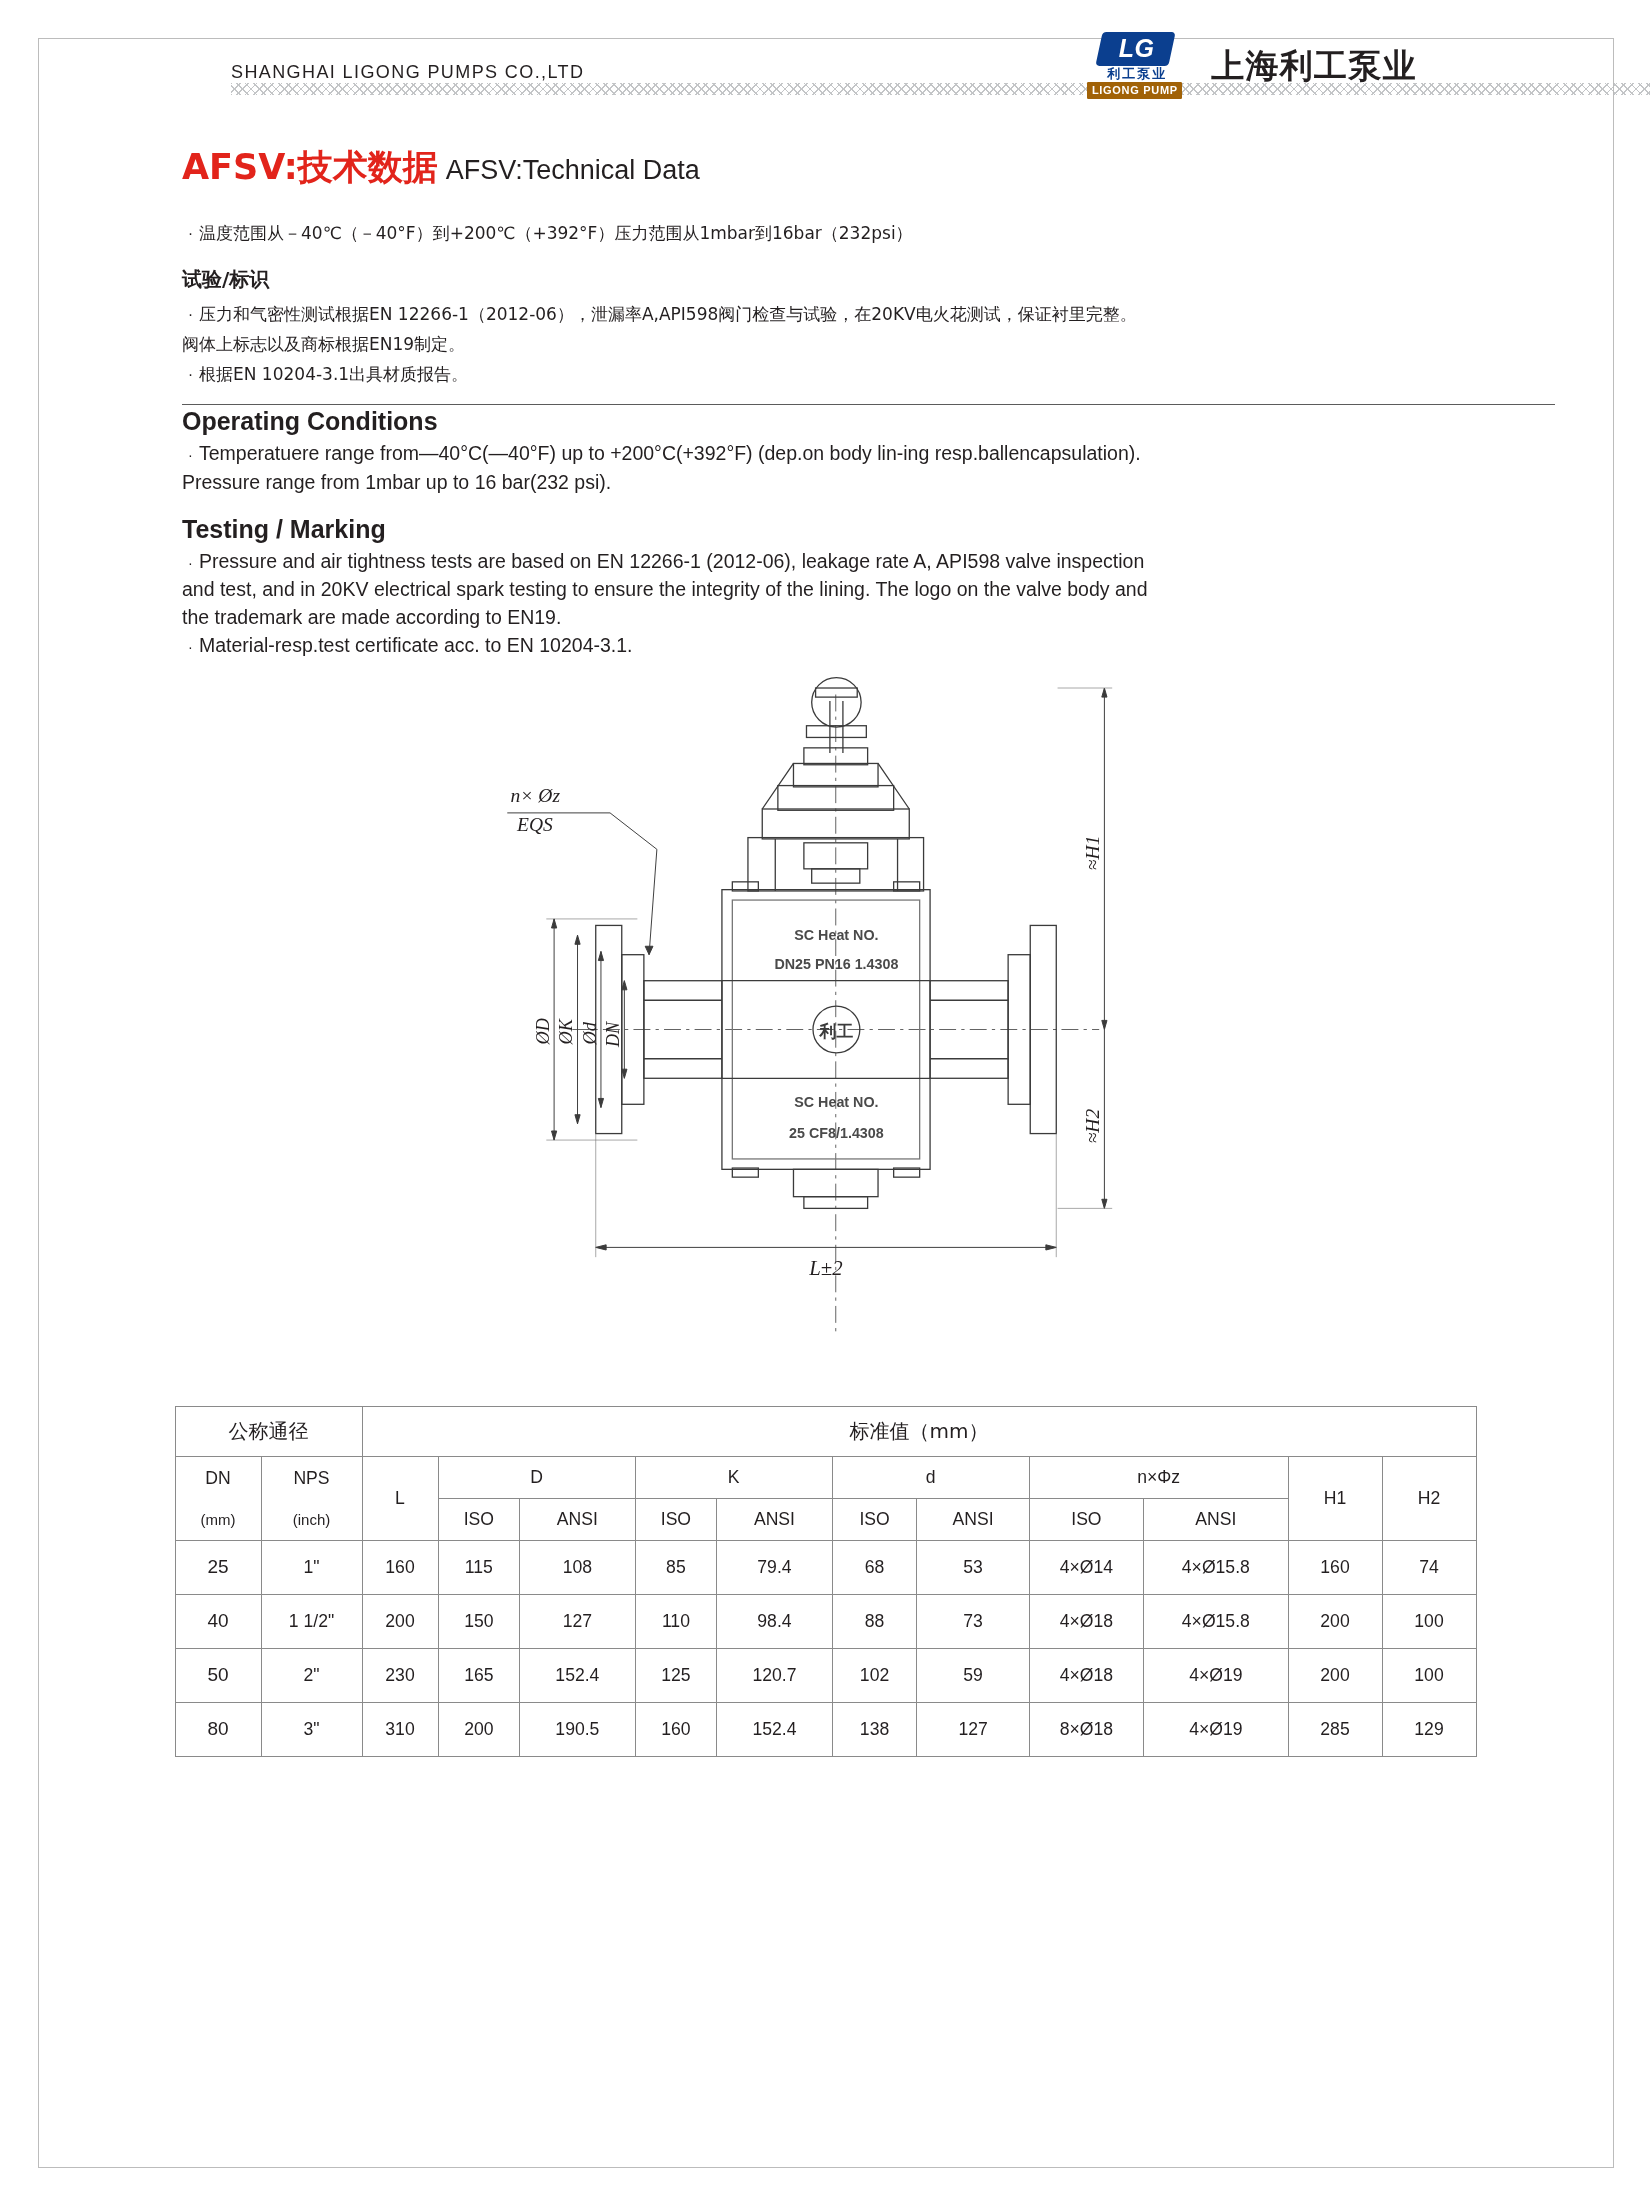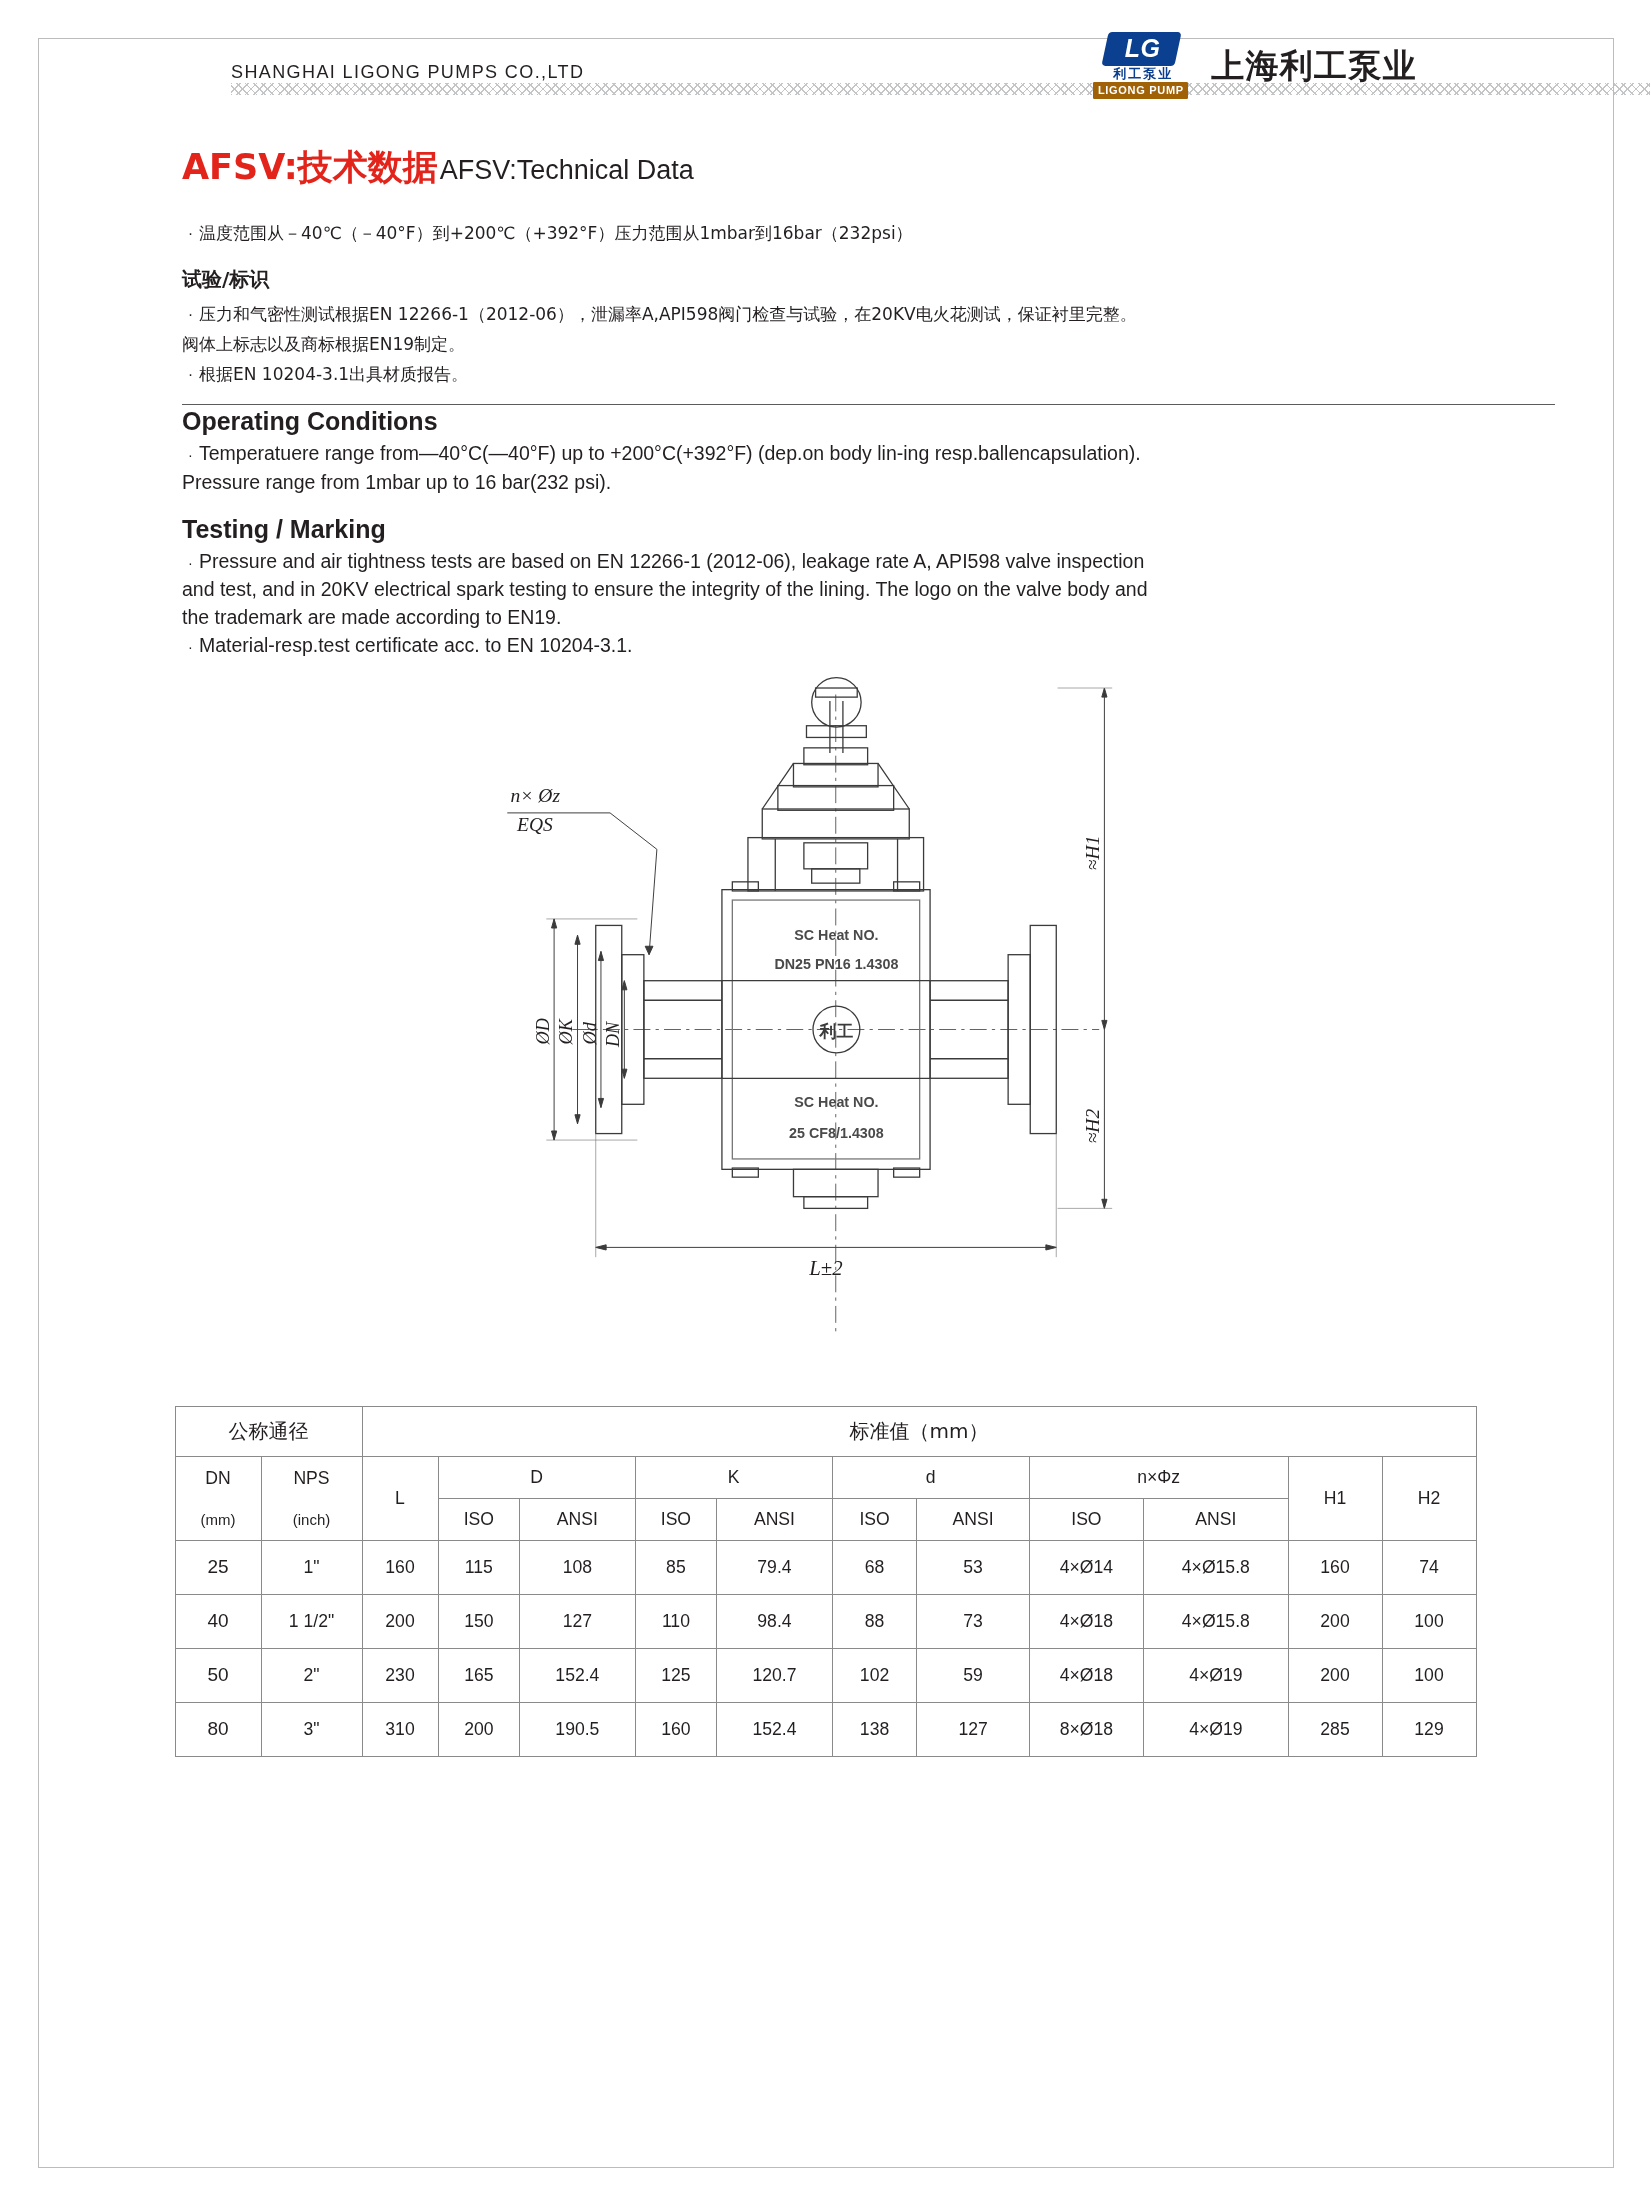--- a/index.html
+++ b/index.html
@@ -59,21 +59,21 @@
       repeating-linear-gradient(135deg, #b9bcbe 0 1.3px, transparent 1.3px 5.9px),
       repeating-linear-gradient(45deg, #b9bcbe 0 1.3px, transparent 1.3px 5.9px);
     opacity: .85;
   }
   .logo-block {
     position: absolute;
     right: 117px;
     top: 31px;
     display: flex;
     align-items: center;
-    gap: 14px;
+    gap: 20px;
   }
   .logo-mark {
     position: relative;
     width: 109px;
     height: 70px;
   }
   .logo-diamond {
     position: absolute;
     left: 17px;
     top: 1.3px;
@@ -130,21 +130,21 @@
     letter-spacing: 1.3px;
     font-family: "DejaVu Sans", sans-serif;
   }
 
   
   .title-row {
     margin-top: 30px;
     margin-left: 65px;
     display: flex;
     align-items: baseline;
-    gap: 2px;
+    gap: 8px;
   }
   .title-cn {
     font-size: 35px;
     font-weight: bold;
     color: #e2241b;
     font-family: "DejaVu Sans", sans-serif;
     letter-spacing: 0px;
   }
   .title-en {
     font-size: 27px;

